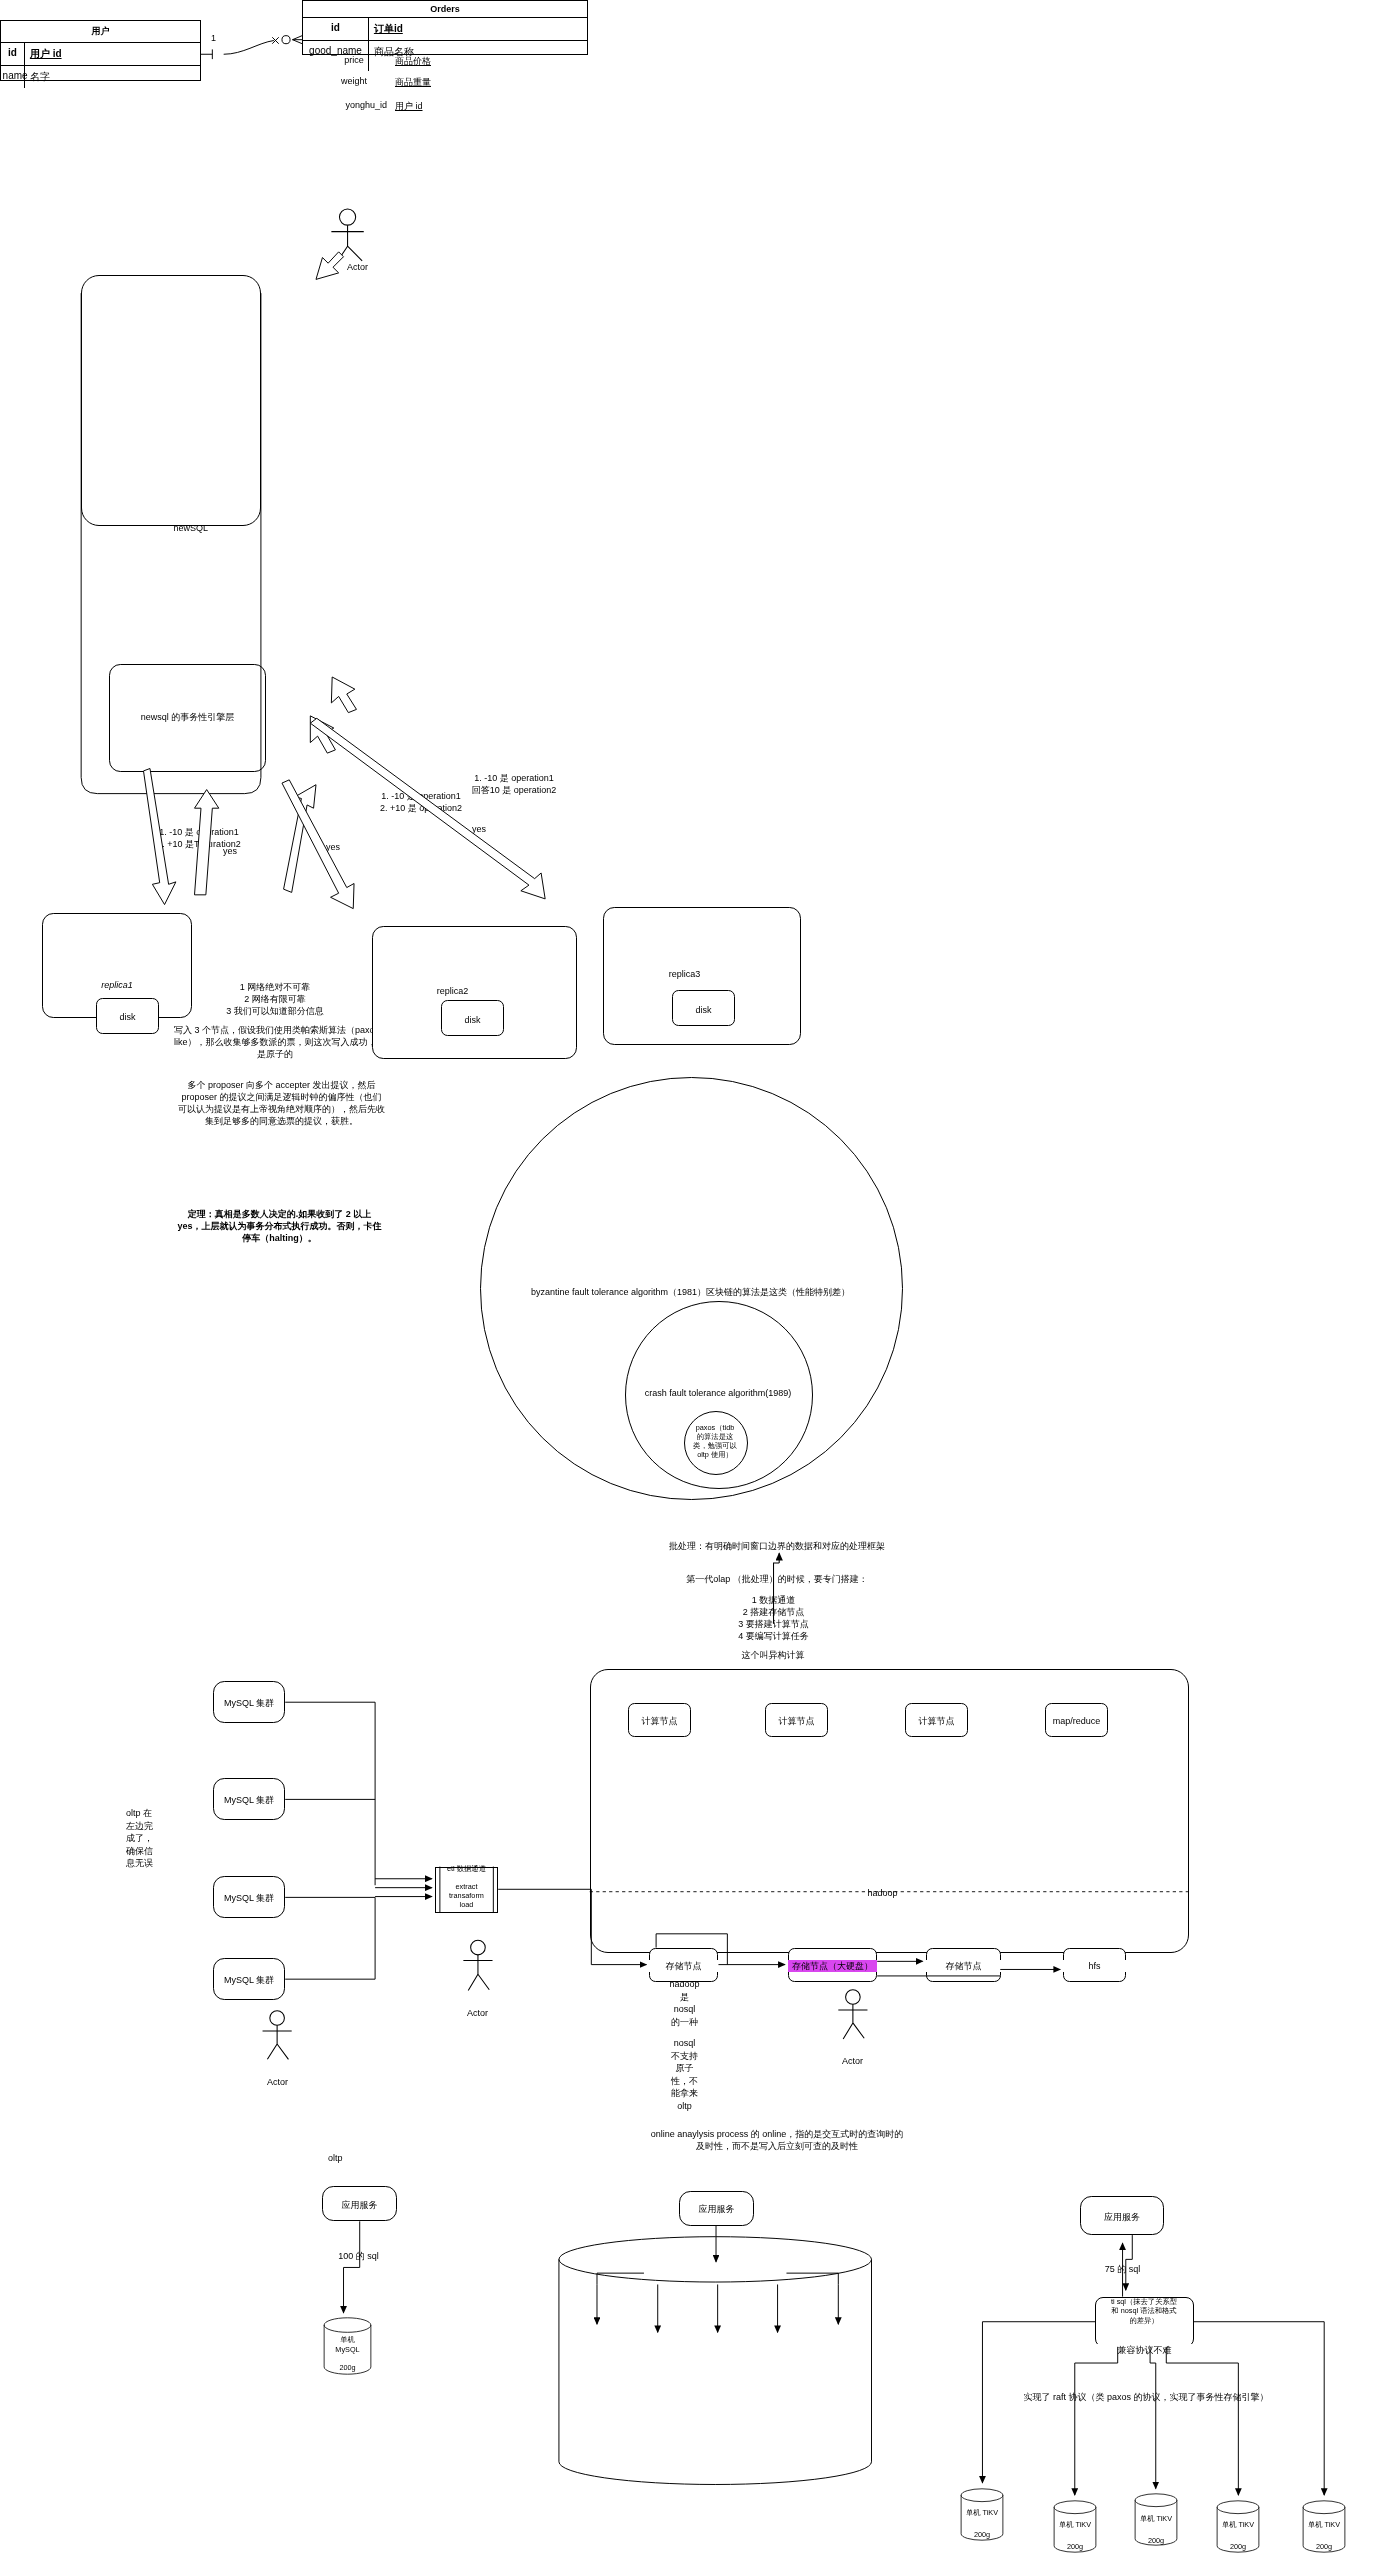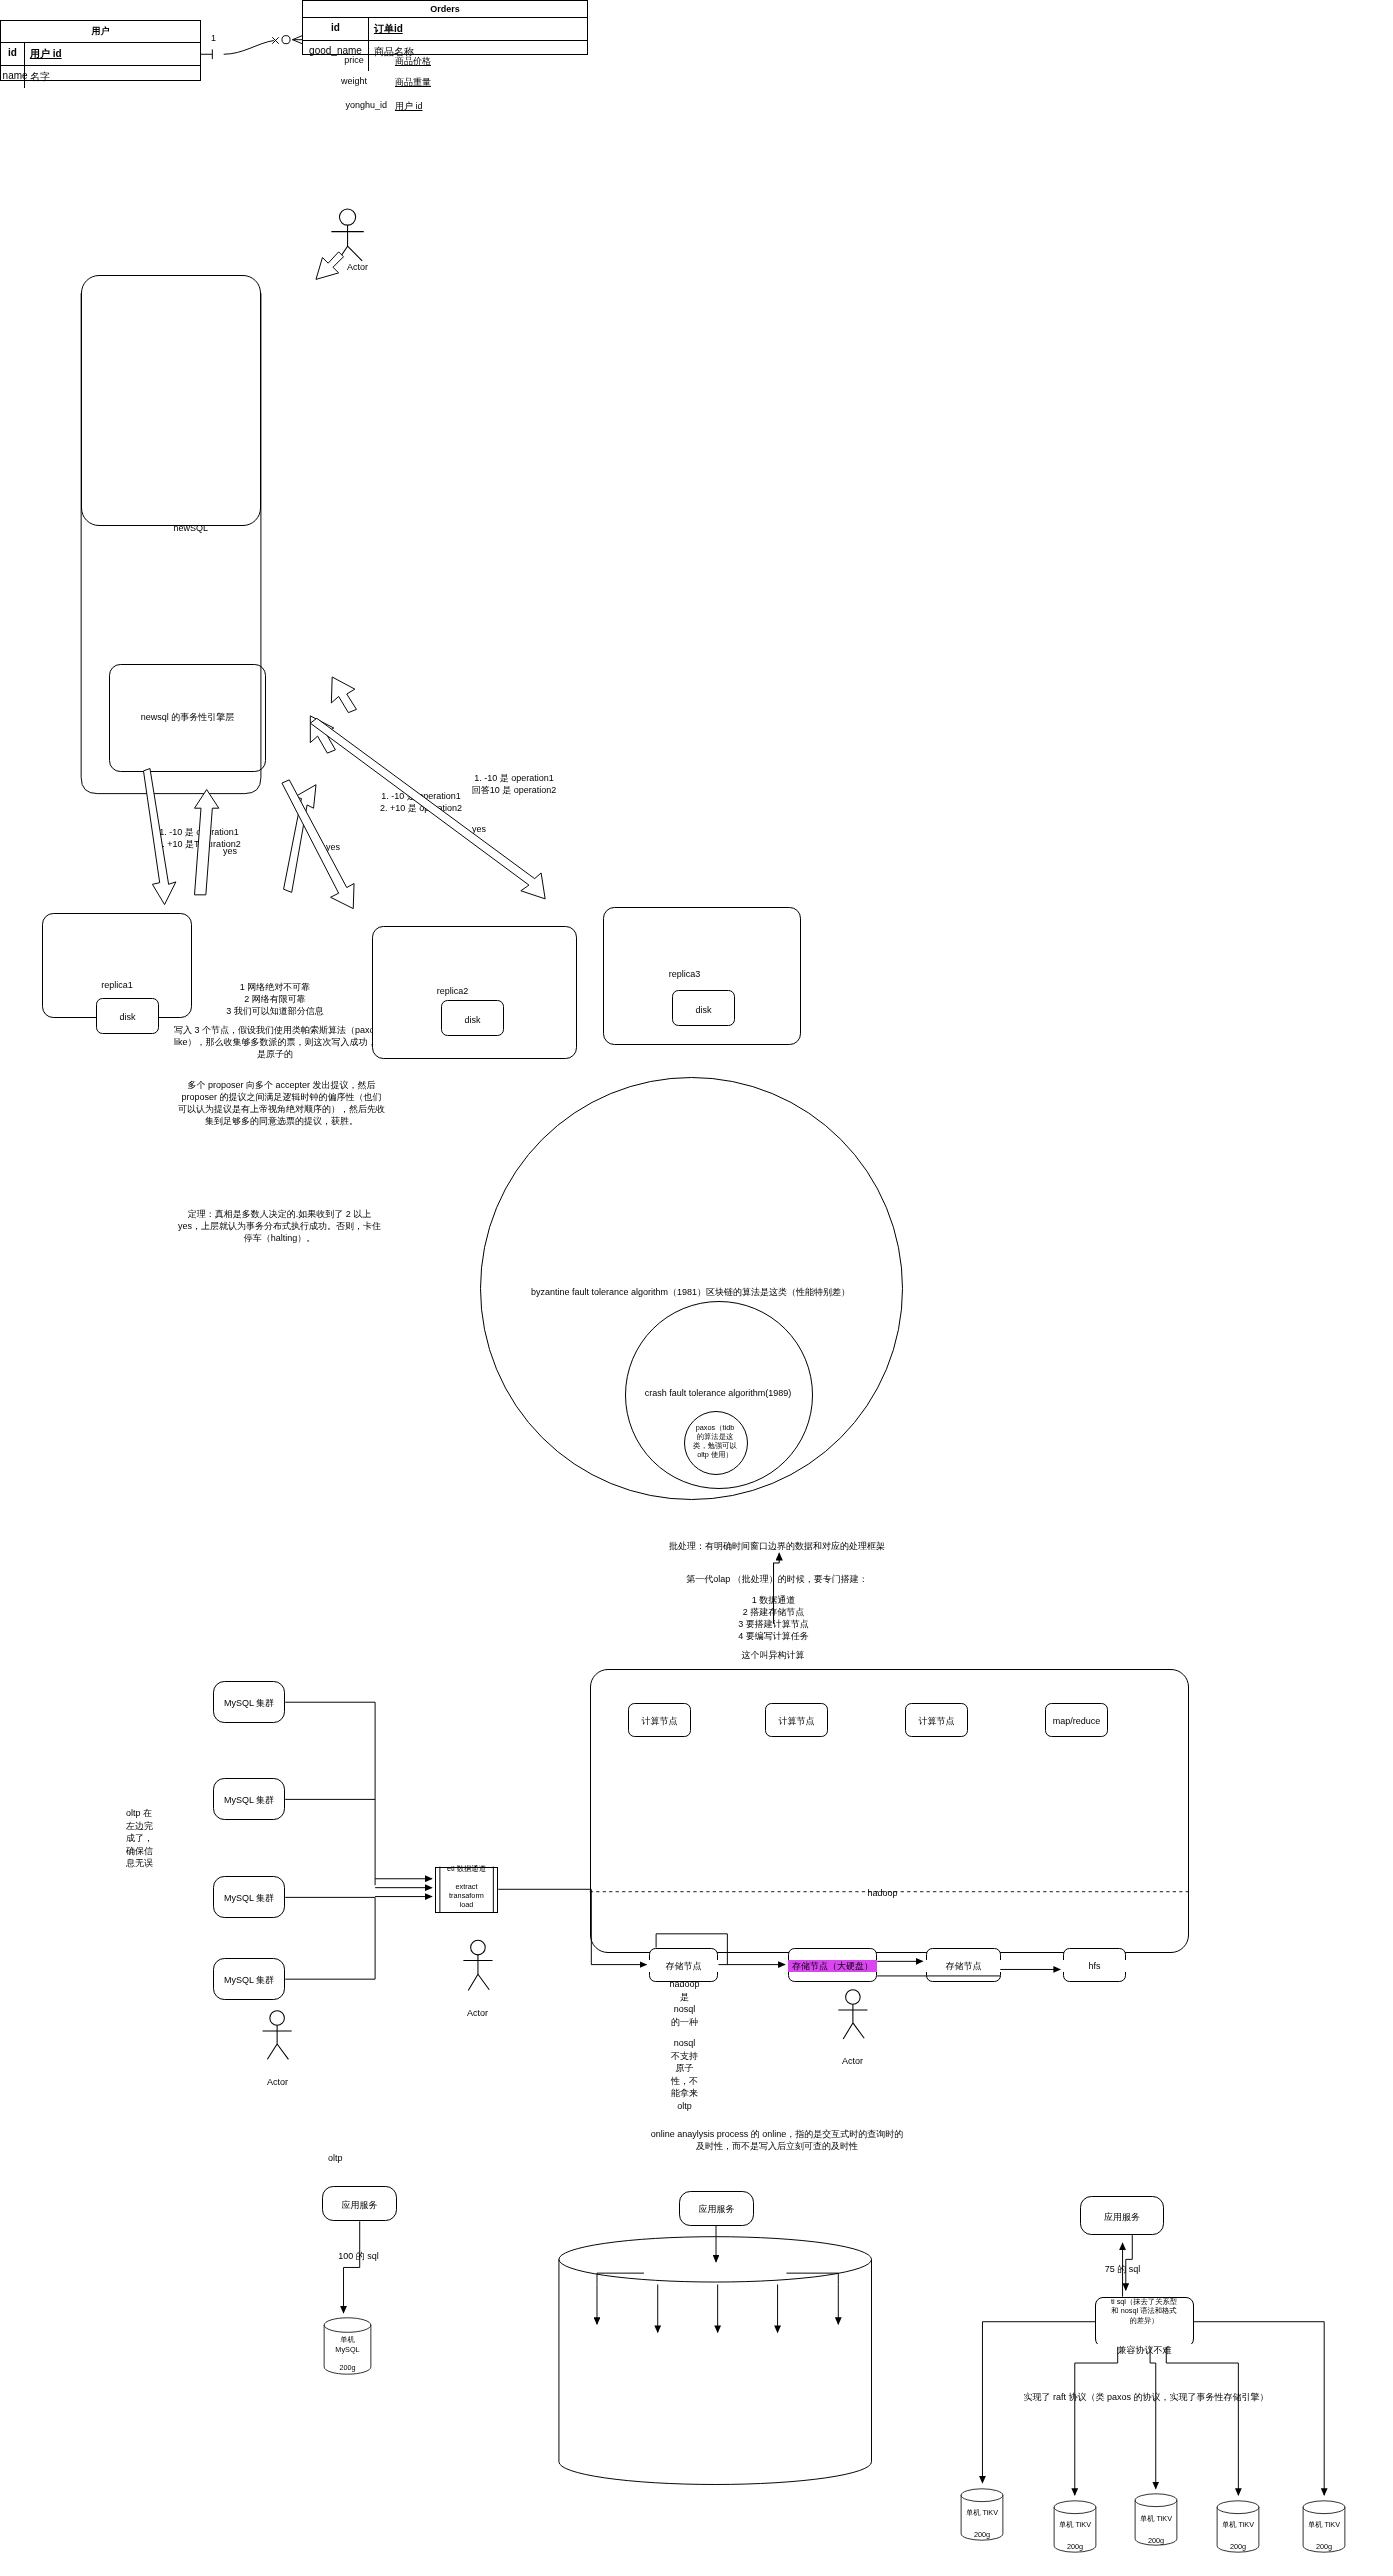--- a/index.html
+++ b/index.html
@@ -76,30 +76,30 @@
   <div class="txt ctr" style="left:194px;top:981px;width:162px;">1 网络绝对不可靠
 2 网络有限可靠
 3 我们可以知道部分信息</div>
   <div class="txt ctr" style="left:174px;top:1024px;width:202px;">写入 3 个节点，假设我们使用类帕索斯算法（paxos
 like），那么收集够多数派的票，则这次写入成功，
 是原子的</div>
   <div class="txt ctr" style="left:166px;top:1079px;width:231px;">多个 proposer 向多个 accepter 发出提议，然后
 proposer 的提议之间满足逻辑时钟的偏序性（也们
 可以认为提议是有上帝视角绝对顺序的），然后先收
 集到足够多的同意选票的提议，获胜。</div>
-  <div class="txt ctr" style="left:162px;top:1208px;width:235px;">定理：真相是多数人决定的.如果收到了 2 以上
+  <div class="txt ctr" style="left:162px;top:1208px;width:235px;font-weight:bold;">定理：真相是多数人决定的.如果收到了 2 以上
 yes，上层就认为事务分布式执行成功。否则，卡住
 停车（halting）。</div>
 
   <div class="box rbox" style="left:81px;top:275px;width:180px;height:251px;border-radius:18px;"></div>
   <div class="box rbox" style="left:109px;top:664px;width:157px;height:108px;border-radius:11.3px;"></div>
   <div class="txt ctr" style="left:109px;top:711px;width:157px;">newsql 的事务性引擎层</div>
 
   <div class="box rbox" style="left:42px;top:913px;width:150px;height:105px;"></div>
-  <div class="txt ctr" style="left:42px;top:979px;width:150px;">replica1</div>
+  <div class="txt ctr" style="left:42px;top:979px;width:150px;font-style:italic;">replica1</div>
   <div class="box rbox" style="left:96px;top:998px;width:63px;height:36px;border-radius:6.5px;"></div>
   <div class="txt ctr" style="left:96px;top:1011px;width:63px;">disk</div>
 
   <div class="box rbox" style="left:372px;top:926px;width:205px;height:133px;"></div>
   <div class="txt ctr" style="left:412px;top:977px;width:81px;margin-top:8px;">replica2</div>
   <div class="box rbox" style="left:441px;top:1000px;width:63px;height:36px;border-radius:6.5px;"></div>
   <div class="txt ctr" style="left:441px;top:1014px;width:63px;">disk</div>
 
   <div class="box rbox" style="left:603px;top:907px;width:198px;height:138px;"></div>
   <div class="txt ctr" style="left:644px;top:968px;width:81px;">replica3</div>

